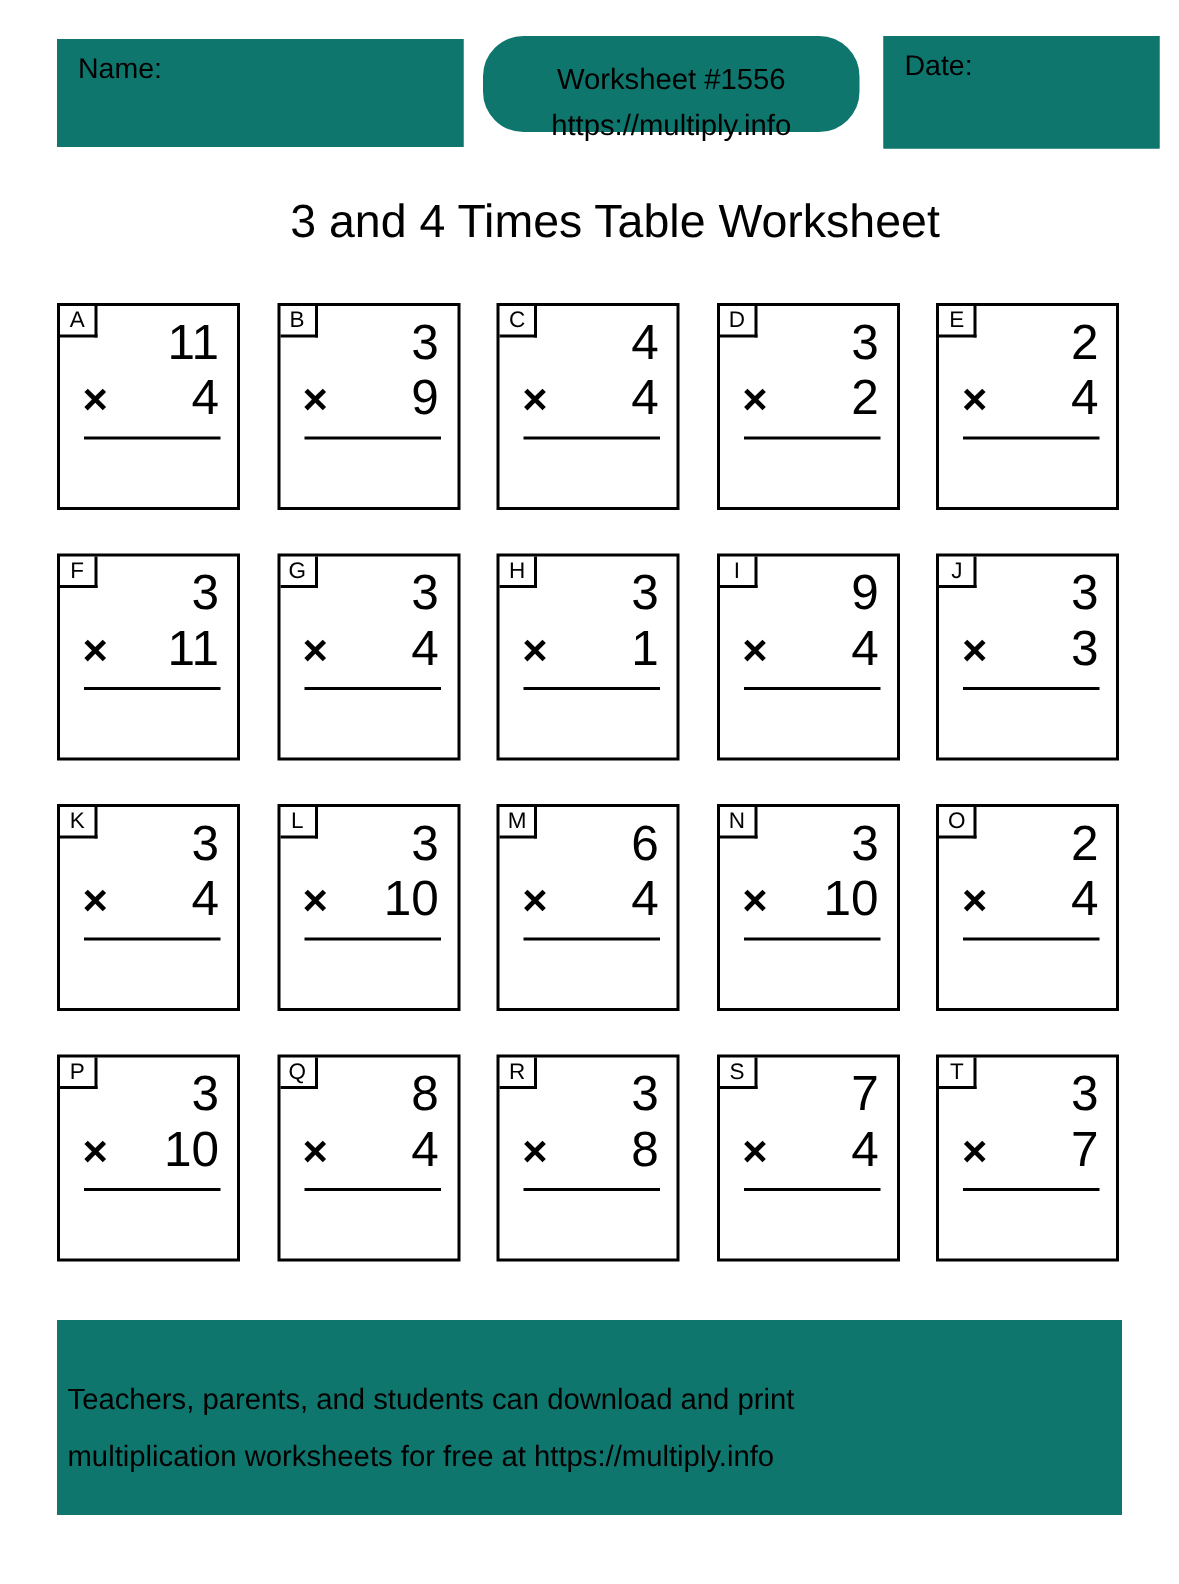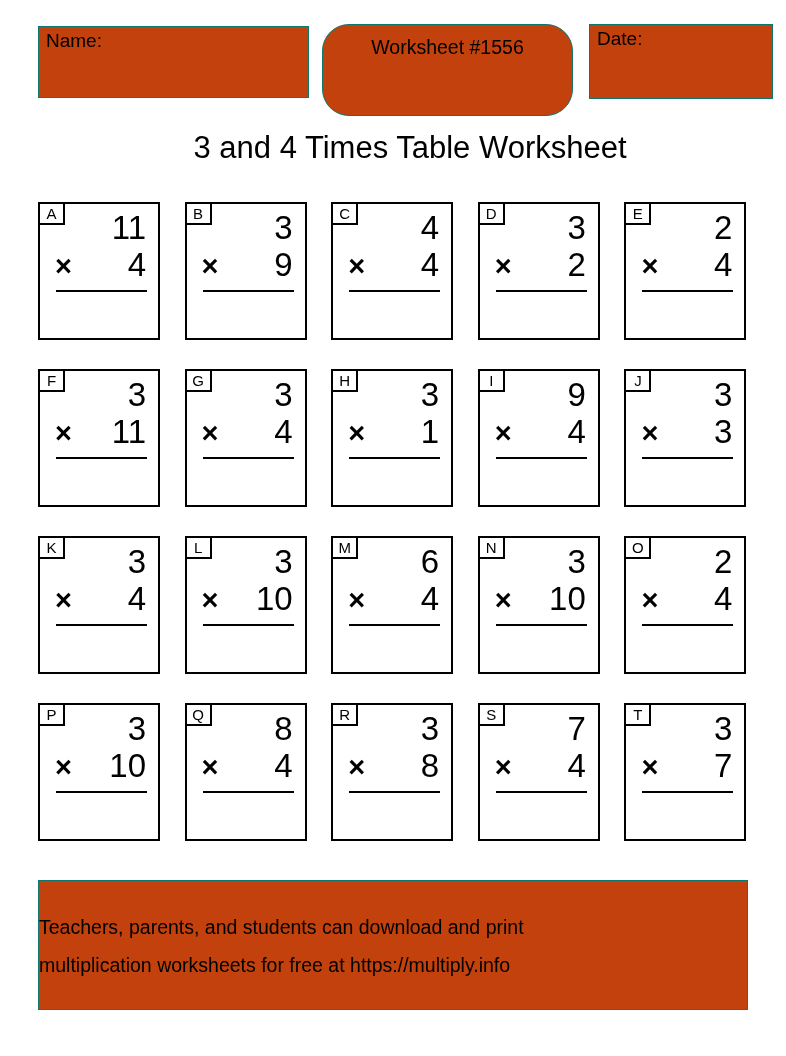--- a/index.html
+++ b/index.html
@@ -4,23 +4,23 @@
 <style>
   * { box-sizing: border-box; }
   html, body { margin: 0; padding: 0; }
   body {
     width: 786px; height: 1056px;
     position: relative;
     background: #ffffff;
     color: #000000;
     font-family: "Liberation Sans", sans-serif;
   }
-  .hbox { position: absolute; border: 1px solid #0f766e; background: #c2410c; }
+  .hbox { position: absolute; border: 7px solid #0f766e; background: #0f766e; }
   .name-box  { left: 38px;  top: 26px; width: 271px; height: 72px; font-size: 19px; padding: 3px 7px; }
-  .ws-box    { left: 322px; top: 24px; width: 251px; height: 92px; text-align: center;
+  .ws-box    { left: 322px; top: 24px; width: 251px; height: 64px; text-align: center;
                font-size: 19.5px; line-height: 31px; padding-top: 7px; border-radius: 27px; }
   .date-box  { left: 589px; top: 24px; width: 184px; height: 75px; font-size: 19px; padding: 3px 7px; }
 
   .title { position: absolute; left: 17px; top: 131px; width: 100%;
            text-align: center; font-size: 31px; line-height: 34px; }
 
   .grid { position: absolute; left: 38px; top: 202px; width: 709px;
           display: grid; grid-template-columns: repeat(5, 122px);
           grid-auto-rows: 138px; column-gap: 24.6px; row-gap: 29px; }
 
@@ -42,20 +42,21 @@
 </style>
 </head>
 <body>
 
 <div class="hbox name-box">
   <span>Name:</span>
 </div>
 
 <div class="hbox ws-box">
   <div>Worksheet #1556</div>
+  <div>https://multiply.info</div>
 </div>
 
 <div class="hbox date-box">
   <span>Date:</span>
 </div>
 
 <div class="title">3 and 4 Times Table Worksheet</div>
 
 <div class="grid" id="grid">
   <div class="cell">

